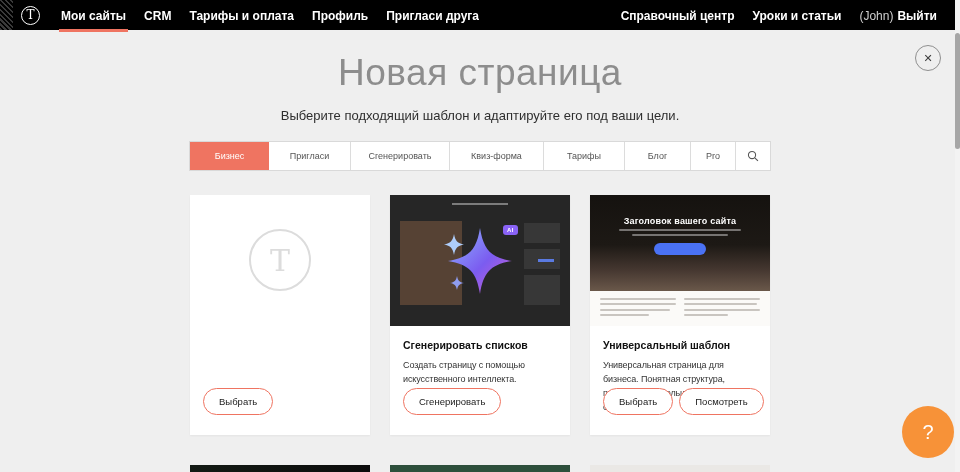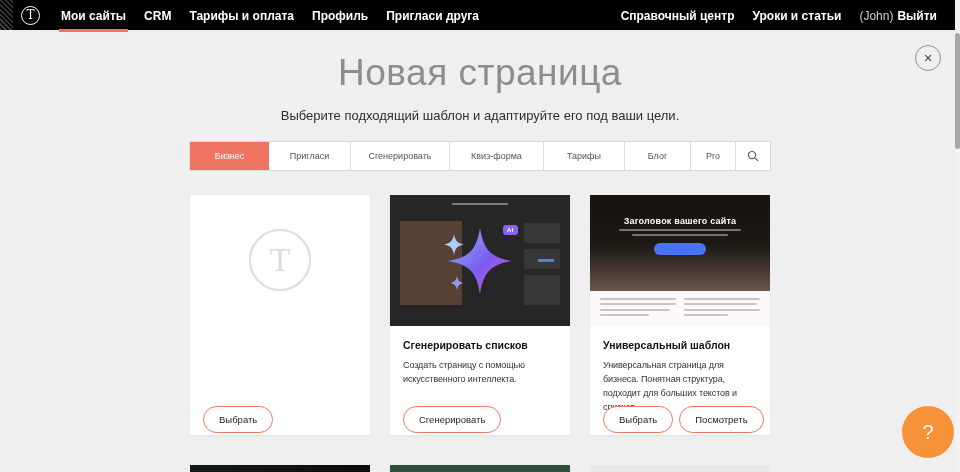--- a/index.html
+++ b/index.html
@@ -44,21 +44,21 @@
   .tab.active { background:#ef7461; color:#fff; }
   .tab.active + .tab { border-left:none; }
 
   
   .cards { width:580px; margin:24px auto 0; display:grid; grid-template-columns:repeat(3,180px); gap:20px; }
   .card { position:relative; background:#fff; height:240px; box-shadow:0 1px 2px rgba(0,0,0,.05); }
   .preview { position:relative; height:131px; overflow:hidden; }
   .card-body { padding:13px 13px 0; }
   .card-title { font-size:10.5px; font-weight:bold; color:#111; }
   .card-desc { margin-top:8px; font-size:9px; letter-spacing:-0.1px; line-height:1.55; color:#333; }
-  .card-actions { position:absolute; left:13px; bottom:2px; display:flex; gap:6px; }
+  .card-actions { position:absolute; left:13px; bottom:20px; display:flex; gap:6px; }
   .btn { height:27px; padding:0 15px; border:1px solid #ef7461; border-radius:14px; background:#fff;
     color:#222; font-size:9.5px; font-family:inherit; cursor:pointer; }
 
   
   .preview-blank { display:flex; align-items:center; justify-content:center; background:#fff; }
   .blank-logo { width:62px; height:62px; border:2px solid #dcdcdc; border-radius:50%;
     display:flex; align-items:center; justify-content:center;
     color:#dcdcdc; font-family:"DejaVu Serif", serif; font-size:30px; }
 
   

